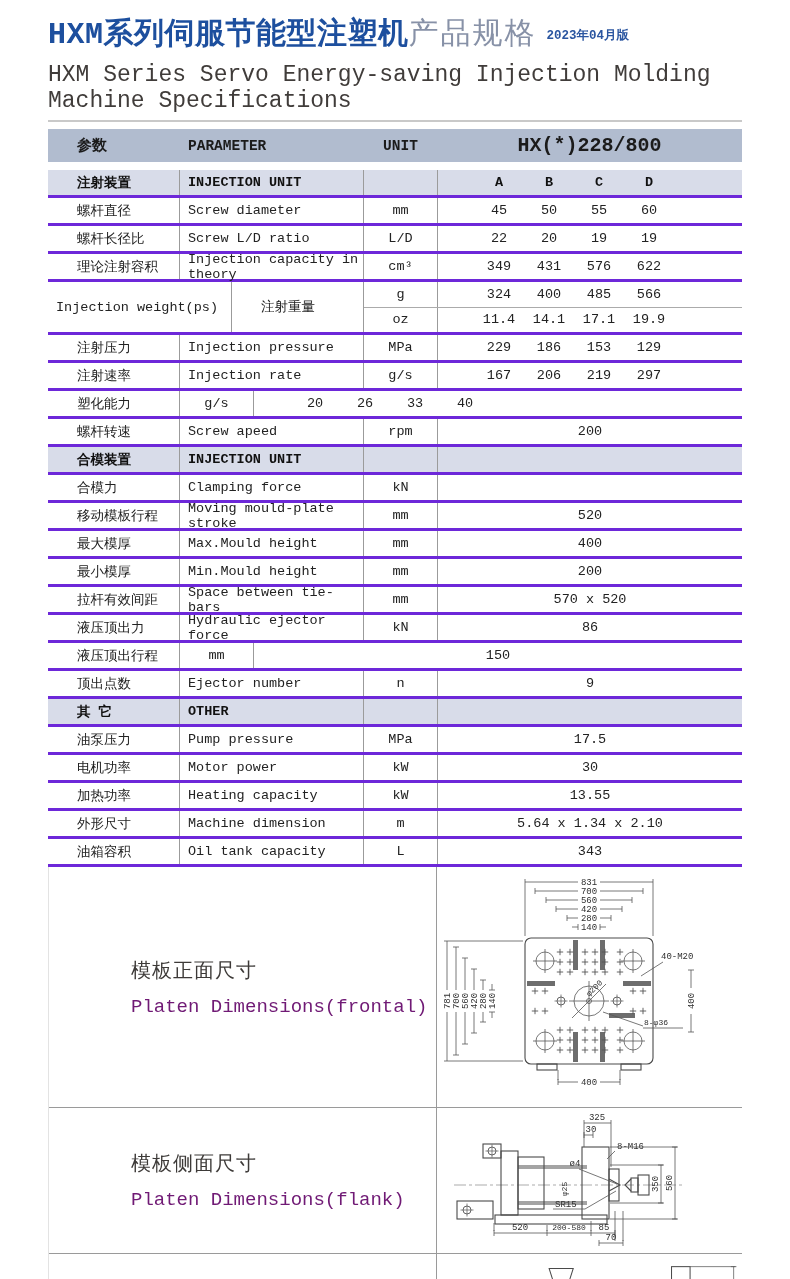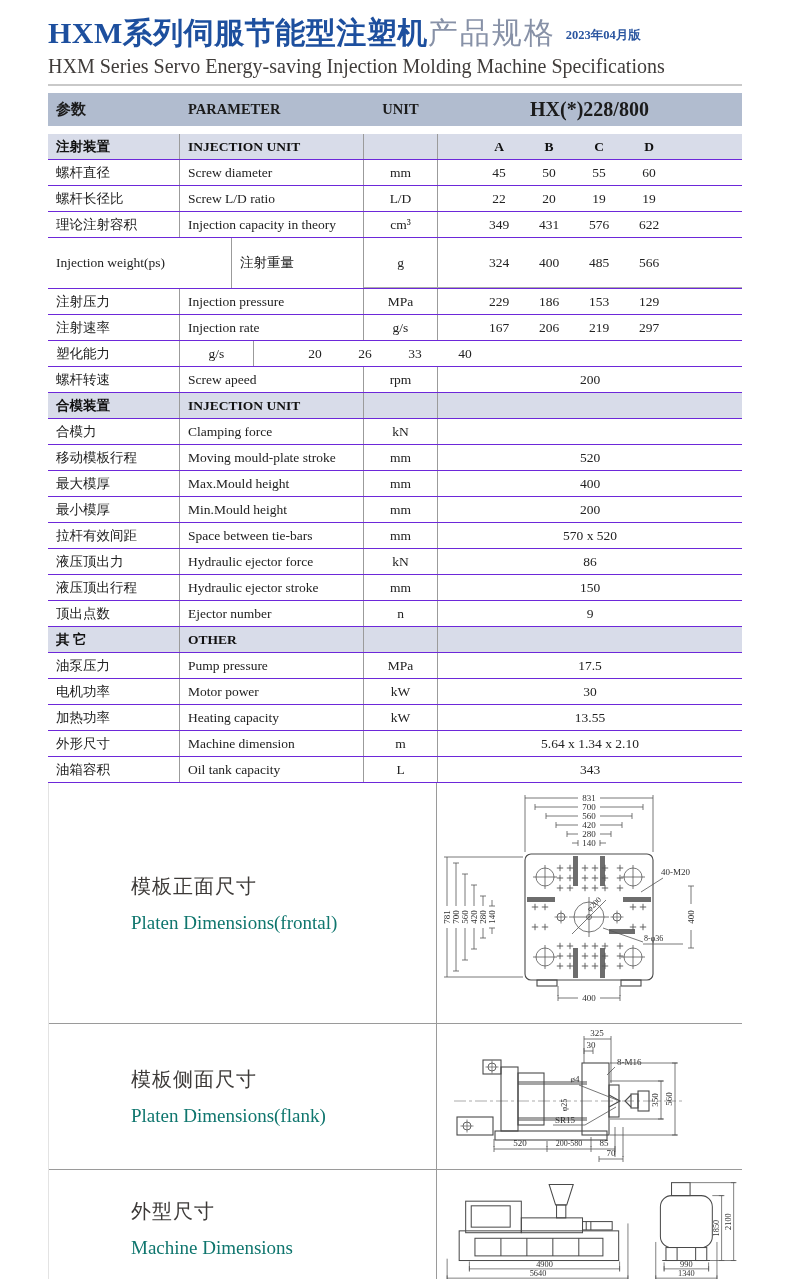--- a/index.html
+++ b/index.html
@@ -1,43 +1,43 @@
 <!DOCTYPE html>
 <html><head>
 <meta charset="utf-8">
 <style>
   html,body { margin:0; padding:0; background:#ffffff; }
   .page { position:relative; width:790px; height:1279px; overflow:hidden; background:#fff;
-          font-family:Liberation Serif, serif;border-radius:12px; }
+          font-family:Liberation Mono, monospace;border-radius:12px; }
   .content { margin:0 48px; }
 
   
   .hdr { padding-top:13px; }
   .title-line { white-space:nowrap; }
   .title-cn { font-size:30px; font-weight:bold; color:#1d4f9e; letter-spacing:0.5px; }
   .title-cn-sub { font-size:30px; font-weight:400; color:#8791a7; letter-spacing:2px; }
   .title-ver { font-size:12.5px; font-weight:bold; color:#2a55a0; margin-left:10px; position:relative; top:-4px; }
-  .subtitle { font-size:20px; color:#403c3a; margin-top:1px; }
+  .subtitle { font-size:23px; color:#403c3a; margin-top:8px; }
   .hdr-rule { height:2px; background:#c9c9c9; margin-top:6px; }
 
   
   .thead { height:33px; background:#b1bccf; display:flex; align-items:center; margin-top:7px;
            font-weight:bold; color:#1b1b1b; }
   .cell { display:flex; align-items:center; }
-  .c1 { width:132px; padding-left:8px; box-sizing:border-box; }
+  .c1 { width:132px; padding-left:29px; box-sizing:border-box; }
   .c2 { width:184px; padding-left:8px; box-sizing:border-box; }
   .c3 { width:73px; justify-content:center; }
   .c4 { flex:1; }
   .thead .c1 { font-size:15px; }
   .thead .c2 { font-size:14.5px; }
   .thead .c3 { font-size:14.5px; }
   .thead .c4 { justify-content:center; font-size:20px; }
 
   .rows { margin-top:8px; }
-  .trow { display:flex; align-items:stretch; height:25px; border-bottom:1px solid #6d28d9;
+  .trow { display:flex; align-items:stretch; height:25px; border-bottom:3px solid #6d28d9;
           font-size:13.5px; color:#222; }
   .trow .cell.c1, .trow .cell.c2, .trow .cell.c3 { border-right:1px solid #9b9b9b; }
   .trow.sect { background:#d8dce9; font-weight:bold; color:#111; }
   .trow.dbl { height:50px; }
   .sub { flex:1; display:flex; flex-direction:column; }
   .subrow { flex:1; display:flex; }
   .subrow.sb { border-bottom:1px solid #ababab; }
   .subrow .cell.c3 { border-right:1px solid #9b9b9b; }
   .vcell { width:50px; text-align:center; align-self:center; }
   .vcell:first-child { margin-left:36px; }
@@ -46,21 +46,21 @@
   
   .diagrams { position:relative; margin:0 48px; border-left:1px solid #e3e3e3; }
   .dvline { position:absolute; left:387px; top:0; bottom:0; width:1px; background:#9a9a9a; }
   .drow { display:flex; align-items:center; }
   .drow + .drow { border-top:1px solid #9a9a9a; }
   .drow1 { height:240px; }
   .drow2 { height:145px; }
   .drow3 { height:117px; }
   .dlabel { width:387px; padding-left:82px; box-sizing:border-box; }
   .dlabel-cn { font-size:20px; font-weight:500; color:#3d3a38; letter-spacing:1px; }
-  .dlabel-en { font-size:19px; font-weight:400; color:#0f766e; margin-top:12px; }
+  .dlabel-en { font-size:19px; font-weight:400; color:#701a75; margin-top:12px; }
   .dfig { flex:1; display:flex; justify-content:center; align-items:center; }
 
   .diag { display:block; }
   .diag text { font-size:9px; fill:#2f2f2f; }
   .diag text.sm { font-size:8px; }
   .diag .ln   { stroke:#4a4a4a; stroke-width:1.1; fill:none; }
   .diag .dim  { stroke:#555; stroke-width:0.8; fill:none; }
   .diag .slot { fill:#6d6d6d; }
   .diag .cl   { stroke:#888; stroke-width:0.7; fill:none; }
 </style>
@@ -135,20 +135,29 @@
           <div class="sub">
             <div class="subrow sb">
               <div class="cell c3">g</div>
               <div class="cell c4">
                 <div class="vcell">324</div>
                 <div class="vcell">400</div>
                 <div class="vcell">485</div>
                 <div class="vcell">566</div>
               </div>
             </div>
+            <div class="subrow">
+              <div class="cell c3">oz</div>
+              <div class="cell c4">
+                <div class="vcell">11.4</div>
+                <div class="vcell">14.1</div>
+                <div class="vcell">17.1</div>
+                <div class="vcell">19.9</div>
+              </div>
+            </div>
           </div>
         </div>
         <div class="trow">
           <div class="cell c1">注射压力</div>
           <div class="cell c2">Injection pressure</div>
           <div class="cell c3">MPa</div>
           <div class="cell c4">
             <div class="vcell">229</div>
             <div class="vcell">186</div>
             <div class="vcell">153</div>
@@ -230,21 +239,20 @@
         <div class="trow">
           <div class="cell c1">液压顶出力</div>
           <div class="cell c2">Hydraulic ejector force</div>
           <div class="cell c3">kN</div>
           <div class="cell c4">
             <div class="vspan">86</div>
           </div>
         </div>
         <div class="trow">
           <div class="cell c1">液压顶出行程</div>
-          <div class="cell c2">Hydraulic ejector stroke</div>
           <div class="cell c3">mm</div>
           <div class="cell c4">
             <div class="vspan">150</div>
           </div>
         </div>
         <div class="trow">
           <div class="cell c1">顶出点数</div>
           <div class="cell c2">Ejector number</div>
           <div class="cell c3">n</div>
           <div class="cell c4">

